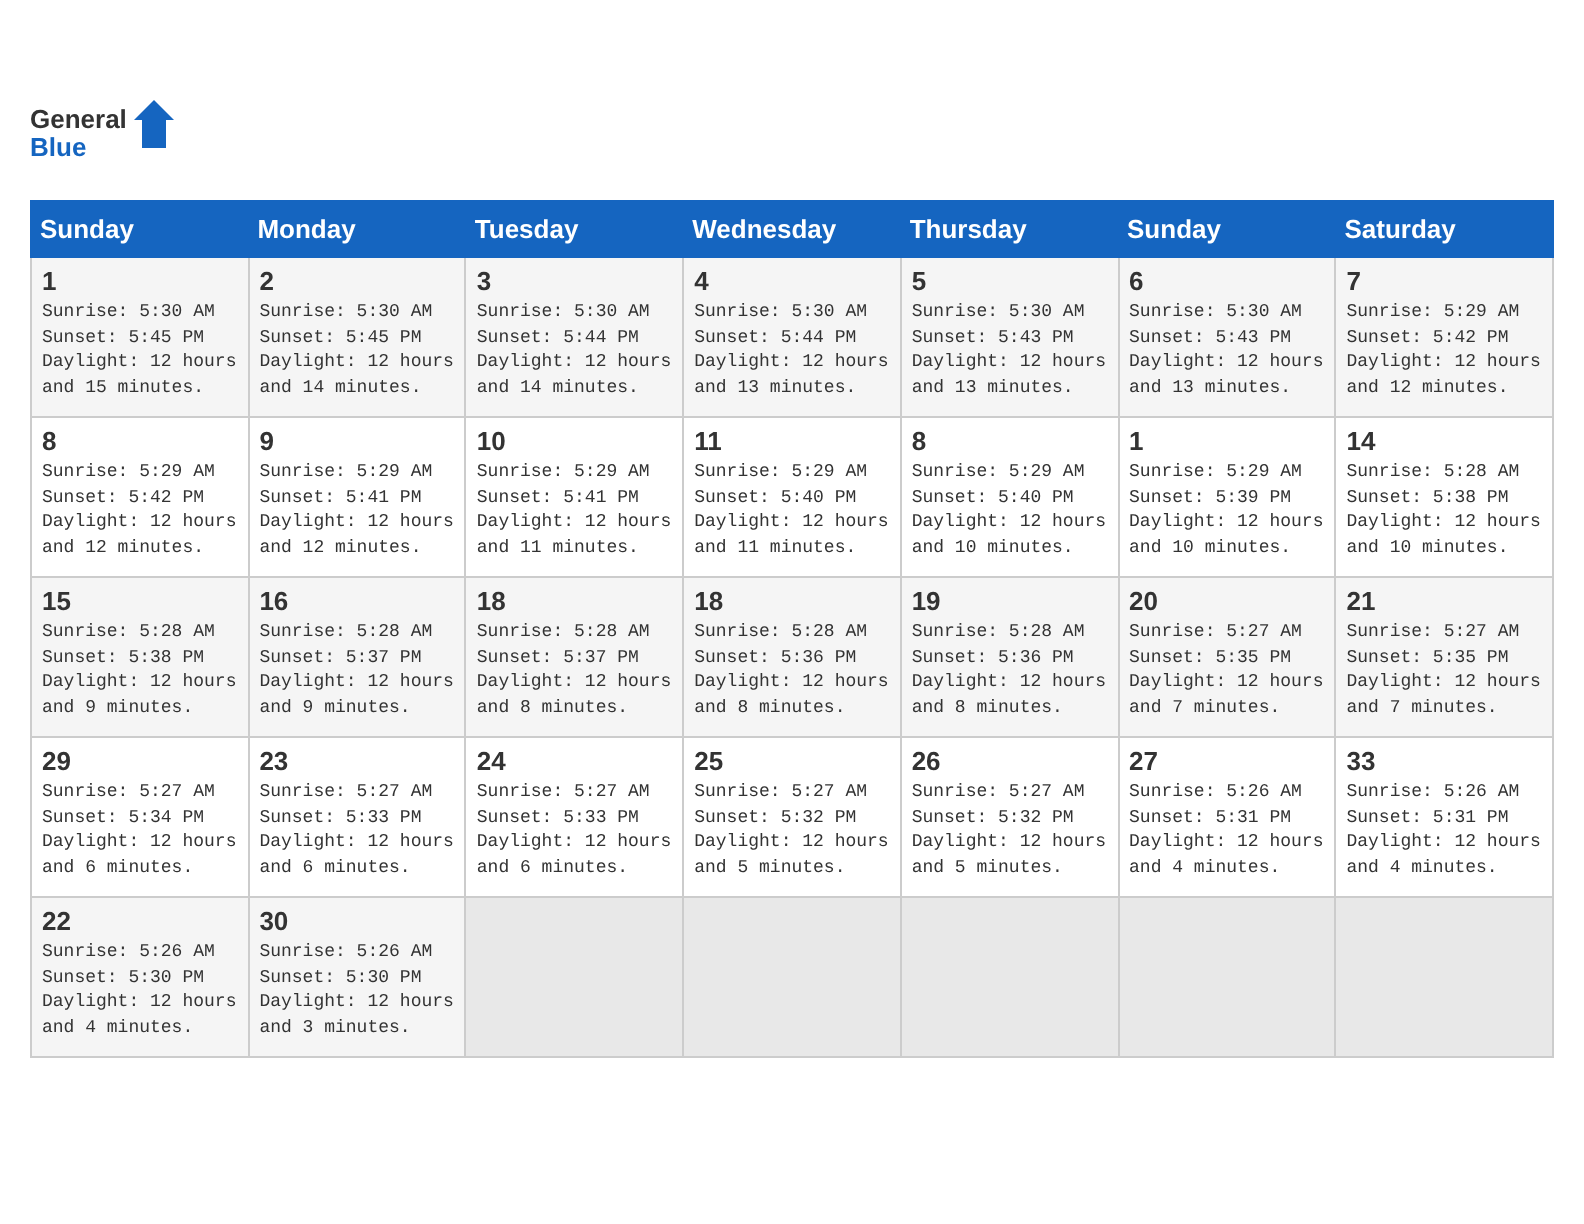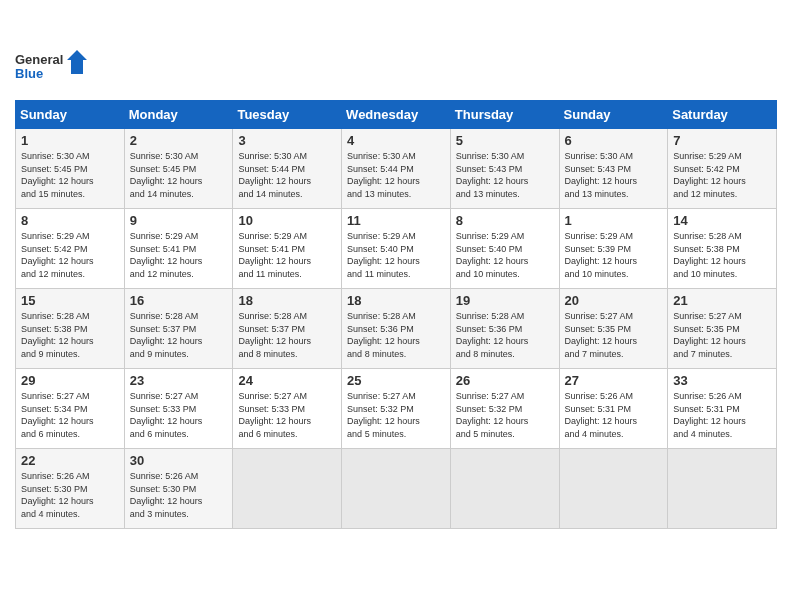--- a/index.html
+++ b/index.html
@@ -71,20 +71,21 @@
       font-size: 13px;
       font-weight: bold;
       color: #333;
       display: block;
       margin-bottom: 2px;
     }
     .cell-text {
       font-size: 9px;
       line-height: 1.4;
       color: #333;
+      font-family: Liberation Mono, monospace;
     }
     .empty-cell {
       background-color: #e8e8e8 !important;
     }
   </style>
 </head>
 <body>
 
 <div class="header">
   <div class="logo">

